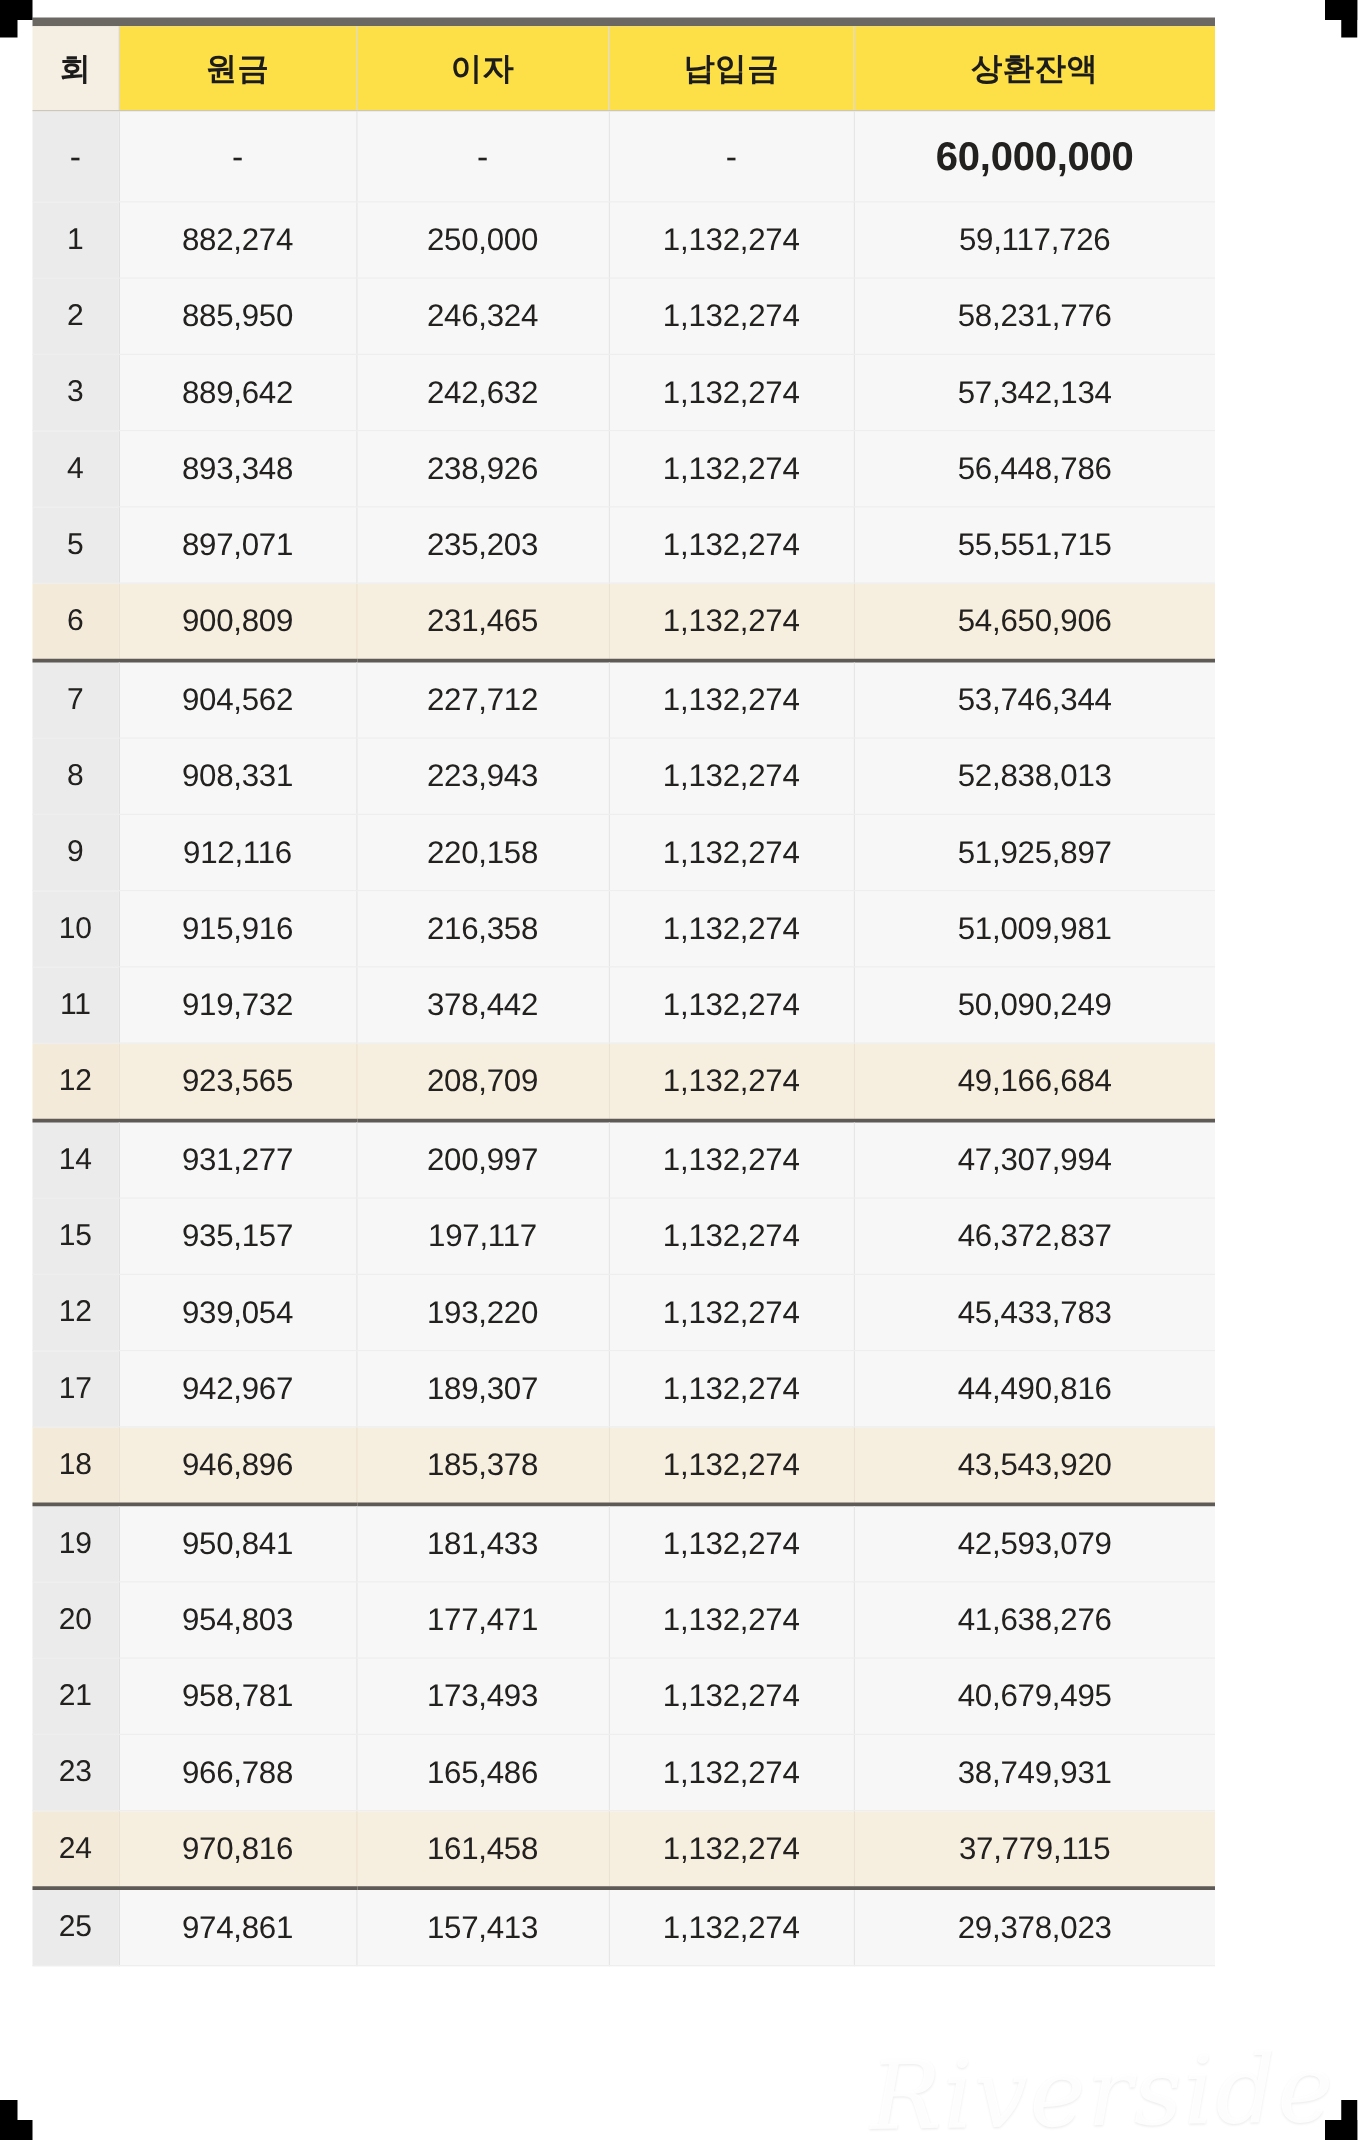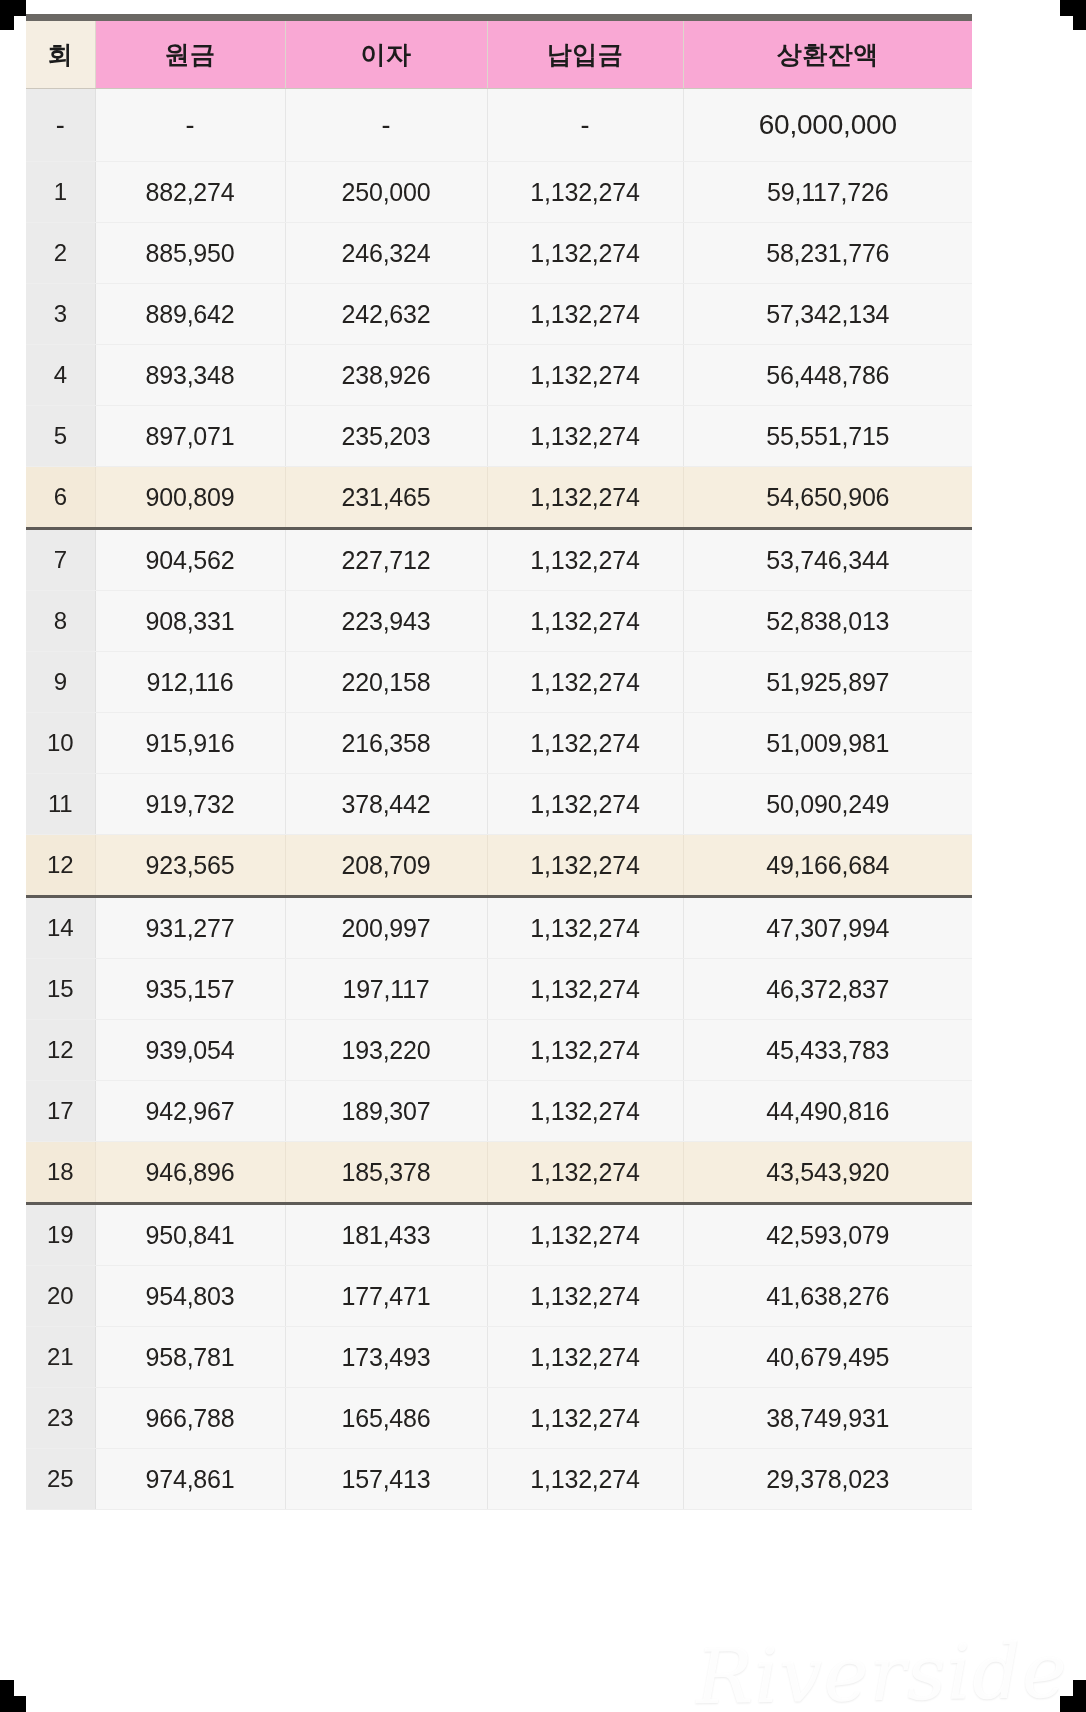--- a/index.html
+++ b/index.html
@@ -59,21 +59,21 @@
     table-layout: fixed;
   }
 
   table.amort col.c-seq  { width: 69px;  }
   table.amort col.c-prin { width: 190px; }
   table.amort col.c-int  { width: 202px; }
   table.amort col.c-pay  { width: 196px; }
   table.amort col.c-bal  { width: 289px; }
 
   thead th {
-    background: #f9a8d4;
+    background: #fde047;
     color: #1c1c1c;
     font-weight: bold;
     font-size: 25px;
     height: 65px;
     text-align: center;
     vertical-align: middle;
     border-right: 1px solid #ddd7cc;
     border-bottom: 1px solid #ccc7bd;
     letter-spacing: 0.5px;
   }
@@ -99,22 +99,22 @@
     font-size: 24px;
     border-right: 1px solid #e0e0e0;
   }
 
   
   tbody tr.row-initial td {
     height: 70px;
     font-size: 27px;
   }
   tbody tr.row-initial td.bal {
-    font-weight: normal;
-    font-size: 28px;
+    font-weight: bold;
+    font-size: 32px;
   }
 
   
   tbody tr.period-end td {
     background: #f6eedf;
     border-bottom: 3px solid #5e5b57;
     border-right: 1px solid #ebe2d2;
   }
   tbody tr.period-end td.seq {
     background: #f3ead9;
@@ -325,20 +325,27 @@
             <td>1,132,274</td>
             <td>40,679,495</td>
           </tr>
           <tr class="">
             <td class="seq">23</td>
             <td>966,788</td>
             <td>165,486</td>
             <td>1,132,274</td>
             <td>38,749,931</td>
           </tr>
+          <tr class="period-end ">
+            <td class="seq">24</td>
+            <td>970,816</td>
+            <td>161,458</td>
+            <td>1,132,274</td>
+            <td>37,779,115</td>
+          </tr>
           <tr class="row-clipped">
             <td class="seq">25</td>
             <td>974,861</td>
             <td>157,413</td>
             <td>1,132,274</td>
             <td>29,378,023</td>
           </tr>
         </tbody>
     </table>
   </div>

